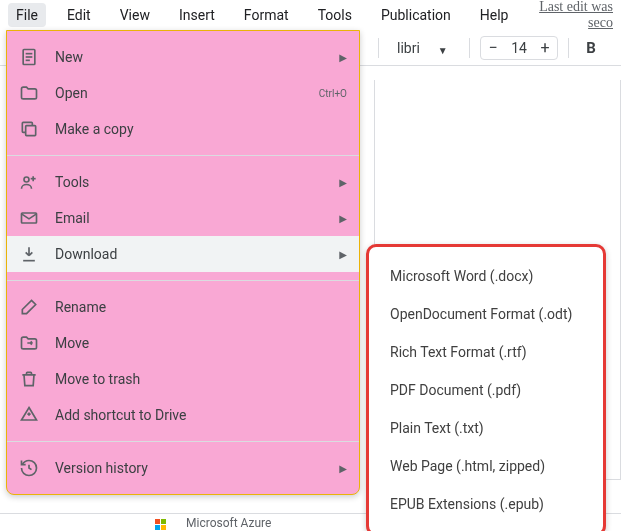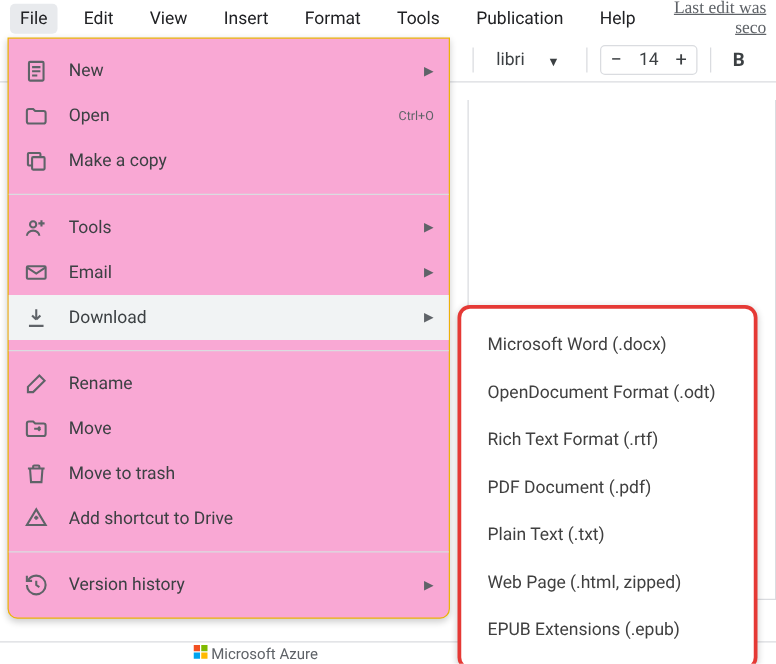--- a/index.html
+++ b/index.html
@@ -163,22 +163,22 @@
       display: flex;
       align-items: center;
       padding-left: 155px;
       font-size: 12px;
       color: #5f6368;
       border-top: 1px solid #dadce0;
       background: #fff;
     }
     .azure-logo {
       display: inline-flex;
-      align-items: flex-start;
-      gap: 3px;
+      align-items: flex-end;
+      gap: 20px;
       margin-right: 20px;
     }
     .azure-sq { display: grid; grid-template-columns: 5px 5px; grid-template-rows: 5px 5px; gap: 1px; }
     .azure-sq span:nth-child(1){background:#f25022;}
     .azure-sq span:nth-child(2){background:#7fba00;}
     .azure-sq span:nth-child(3){background:#00a4ef;}
     .azure-sq span:nth-child(4){background:#ffb900;}
     svg { width: 20px; height: 20px; }
   </style>
 </head>

